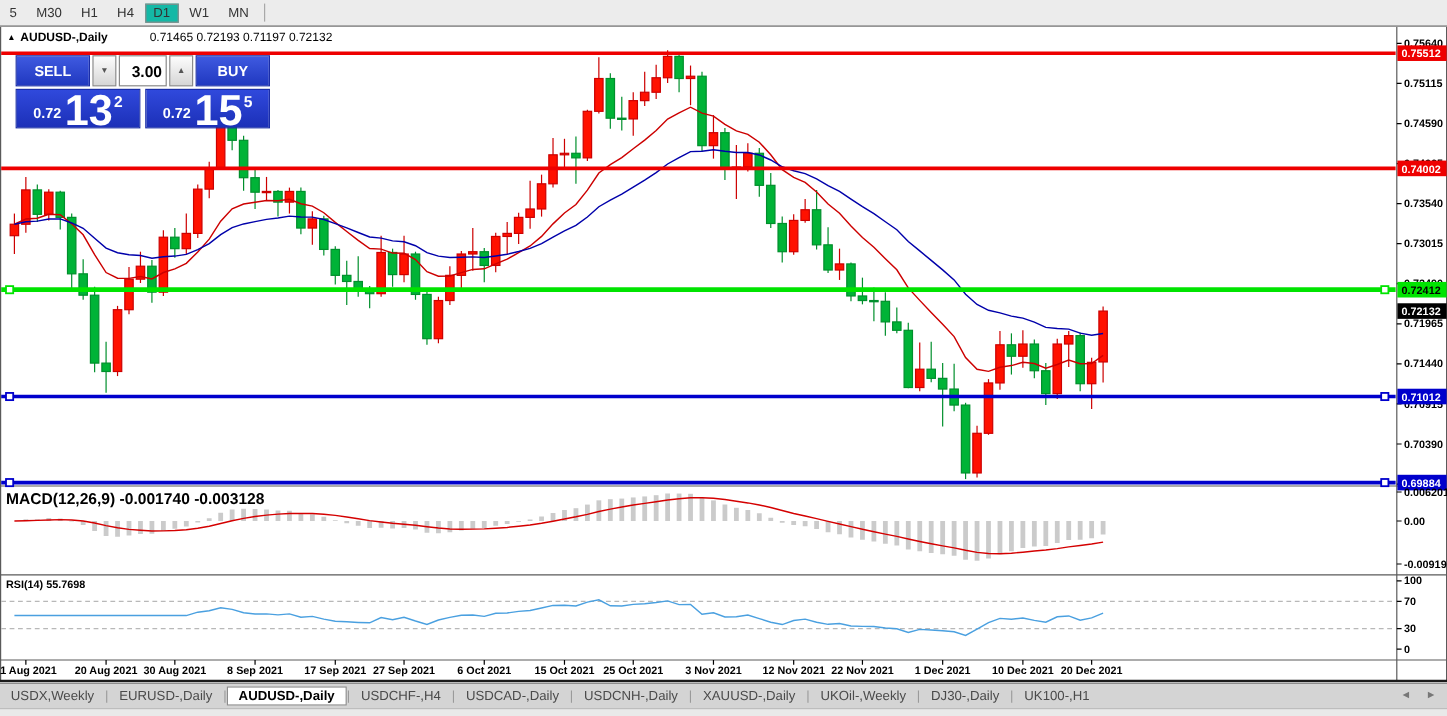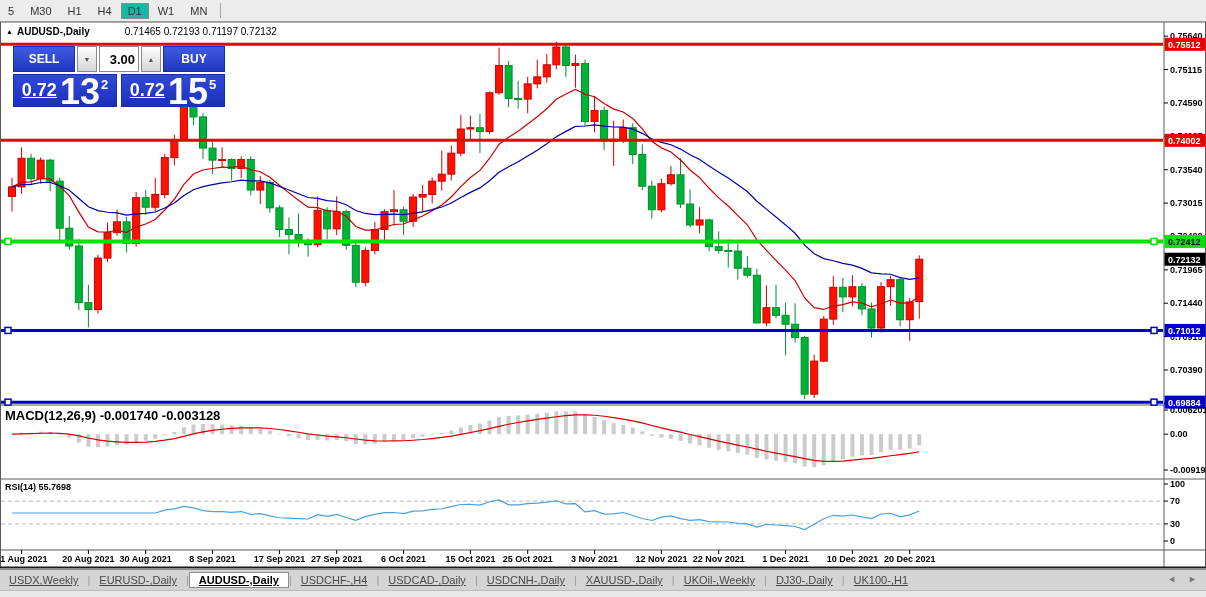--- a/index.html
+++ b/index.html
@@ -21,30 +21,30 @@
   .tp-row1{display:flex;height:26px;gap:2px;margin-bottom:2px;}
   .btn-trade{flex:0 0 60px;background:linear-gradient(#3f5ae0,#2038c0);color:#fff;font-size:12px;
              font-weight:700;display:flex;align-items:center;justify-content:center;border:1px solid #1a2da8;}
   .spin{flex:0 0 18px;background:linear-gradient(#fdfdfd,#d6d6d6);border:1px solid #8a8a8a;color:#555;
         font-size:7px;display:flex;align-items:center;justify-content:center;}
   .vol{flex:1;background:#fff;border:1px solid #8a8a8a;font-family:"Liberation Sans",sans-serif;
        font-size:13px;font-weight:700;text-align:right;padding:0 3px 0 0;min-width:0;color:#000;}
   .tp-row2{display:flex;gap:4px;height:33px;}
   .price-box{flex:1;background:linear-gradient(#3049dc,#1c30b8);color:#fff;display:flex;
              align-items:flex-end;justify-content:center;padding-bottom:1px;border:1px solid #1a2da8;}
-  .pb-small{font-size:18px;font-weight:700;margin:0 3px 4px 0;text-decoration:underline;}
+  .pb-small{font-size:12px;font-weight:700;margin:0 3px 4px 0;}
   .pb-big{font-size:36px;font-weight:700;line-height:27px;}
   .pb-sup{font-size:13px;font-weight:700;margin:0 0 13px 1px;}
   
   .macd-label{position:absolute;left:5px;top:408px;font-size:13px;font-weight:700;color:#000;z-index:5;}
   .rsi-label{position:absolute;left:5px;top:482px;font-size:9px;font-weight:700;color:#000;z-index:5;}
   
   .tabbar{position:absolute;left:0;top:569px;width:1206px;height:20px;background:#d4d4d4;
           border-top:1px solid #8c8c8c;display:flex;align-items:center;font-size:11px;color:#4a4a4a;z-index:10;}
-  .tab{padding:2px 9px;white-space:nowrap;text-decoration:underline;}
+  .tab{padding:2px 9px;white-space:nowrap;}
   .tab.active{background:#fff;border:1px solid #8c8c8c;color:#000;font-weight:700;padding:1px 9px;}
   .tab-sep{color:#9a9a9a;}
   .tab-arrows{position:absolute;right:9px;top:4px;display:flex;gap:12px;color:#777;font-size:9px;}
   .statusbar{position:absolute;left:0;top:590px;width:1206px;height:7px;background:#e9e9e9;border-top:1px solid #bdbdbd;z-index:10;}
   svg{position:absolute;left:0;top:0;z-index:1;}
   svg text{font-family:"Liberation Sans",sans-serif;}
 </style>
 </head>
 <body>
 

